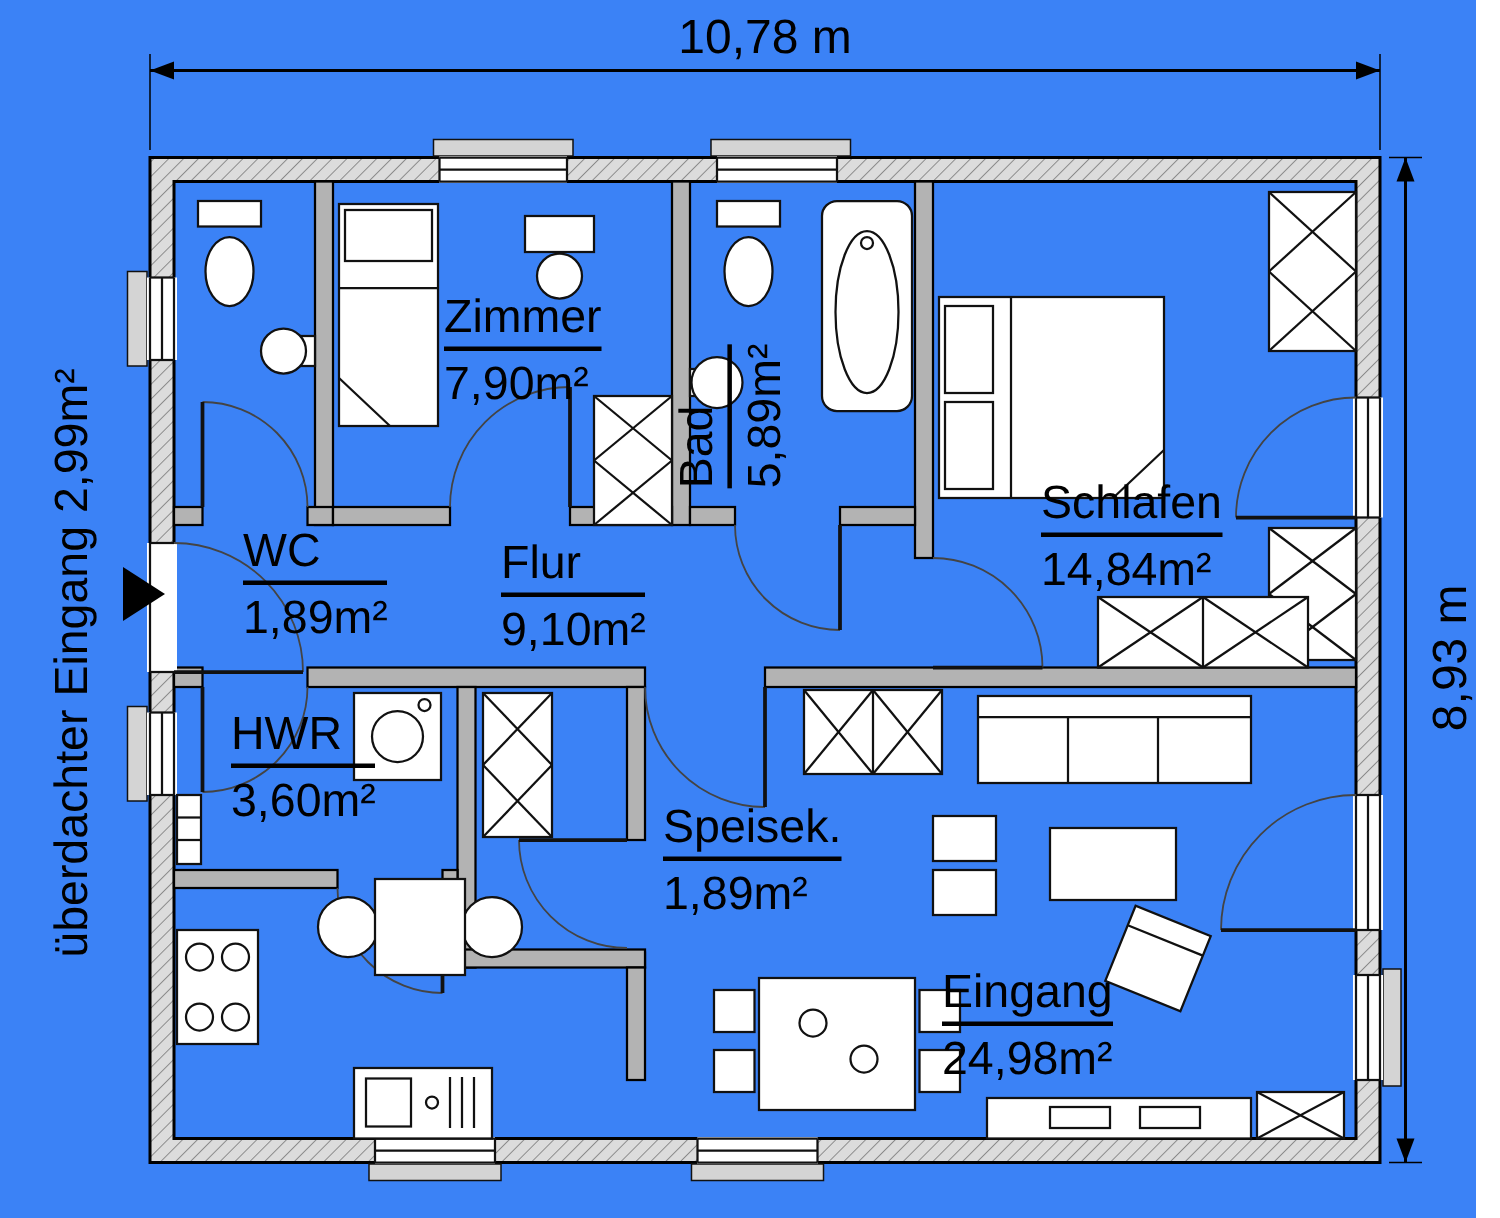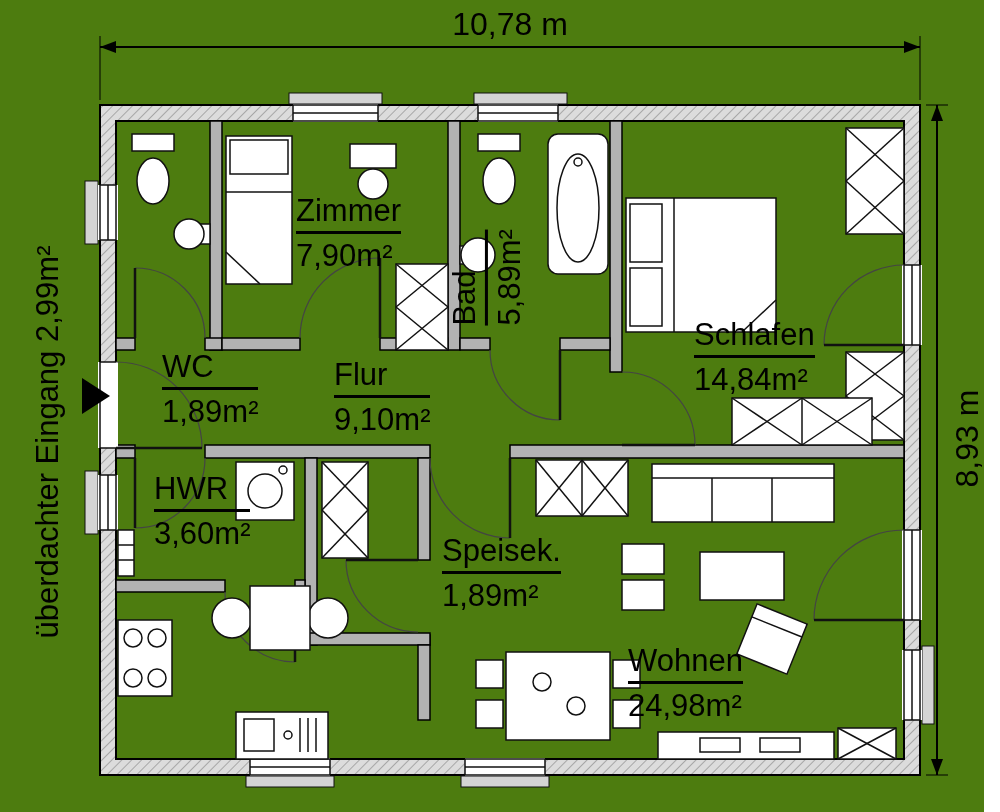--- a/index.html
+++ b/index.html
@@ -1,17 +1,17 @@
 <!DOCTYPE html>
 <html style="--wall-fill: #b3b3b3; --hatch-bg: #dcdcdc; --outline: #000000;"><head>
 <meta charset="utf-8">
 <style>
   html,body{margin:0;padding:0;background:#ffffff;}
   .canvas{
-    position:relative;width:984px;height:812px;background:#4d7c0f;
+    position:relative;width:984px;height:812px;background:#3b82f6;
     font-family:"Liberation Sans", sans-serif;color:#000;overflow:hidden;
   }
   .canvas svg{position:absolute;left:0;top:0;}
 
   
   .hatchbg{fill:var(--hatch-bg,#dcdcdc);}
   .iwall{fill:var(--wall-fill,#b3b3b3);stroke:#000;stroke-width:1.5;}
   .open{fill:#ffffff;stroke:none;}
   .win{stroke:#111;stroke-width:1.5;}
   .sill{fill:#d4d4d4;stroke:#111;stroke-width:1;}
@@ -377,17 +377,17 @@
   <span class="room-area">3,60m²</span>
 </div>
 
 <div class="room-label" style="left:442px;top:532px;">
   <span class="room-name">Speisek.</span>
   <span class="room-area">1,89m²</span>
 </div>
 
 
 <div class="room-label" style="left:628px;top:642px;">
-  <span class="room-name">Wohnen</span>
+  <span class="room-name">Eingang</span>
   <span class="room-area">24,98m²</span>
 </div>
 
 </div>
 
 </body></html>

